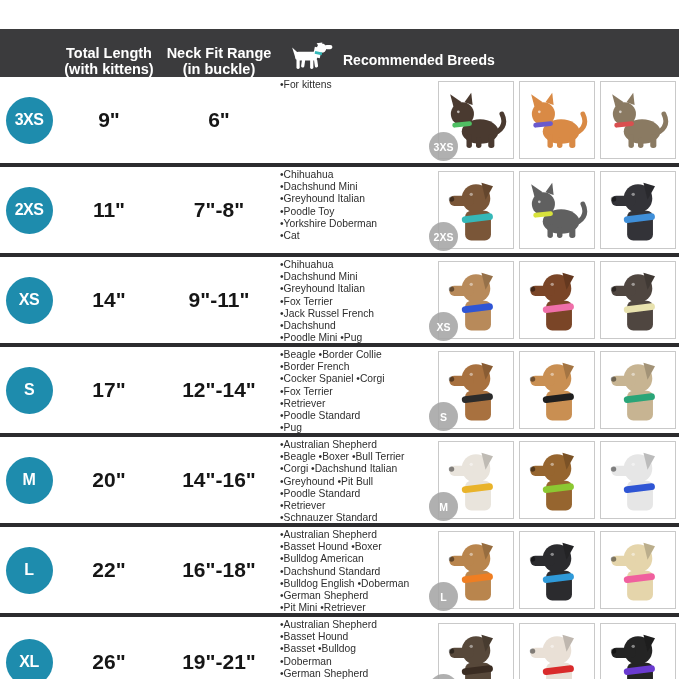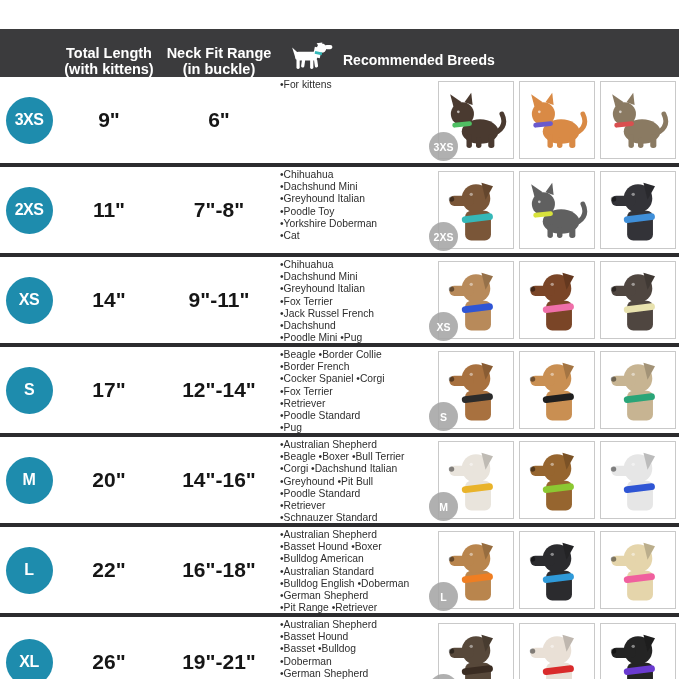--- a/index.html
+++ b/index.html
@@ -360,24 +360,24 @@
       <div class="size-circle">
         <span>L</span>
       </div>
     </div>
     <div class="col-length">22"</div>
     <div class="col-neck">16"-18"</div>
     <ul class="col-breeds">
         <li>•Australian Shepherd</li>
         <li>•Basset Hound •Boxer</li>
         <li>•Bulldog American</li>
-        <li>•Australian Standard</li>
+        <li>•Dachshund Standard</li>
         <li>•Bulldog English •Doberman</li>
         <li>•German Shepherd</li>
-        <li>•Pit Range •Retriever</li>
+        <li>•Pit Mini •Retriever</li>
       </ul>
     <div class="col-photos">
         <div class="photo-tile">
           <svg viewBox="0 0 100 90" aria-hidden="true">
     <rect x="34" y="46" width="38" height="44" rx="9" fill="#b9854d"></rect>
     <circle cx="50" cy="28" r="21" fill="#b9854d"></circle>
     <rect x="11" y="24" width="36" height="15" rx="7" fill="#b9854d"></rect>
     <circle cx="14" cy="29" r="4" fill="rgba(0,0,0,0.45)"></circle>
     <polygon points="58,5 75,10 64,30" fill="#b9854d"></polygon>
     <polygon points="58,5 75,10 64,30" fill="rgba(0,0,0,0.18)"></polygon>

